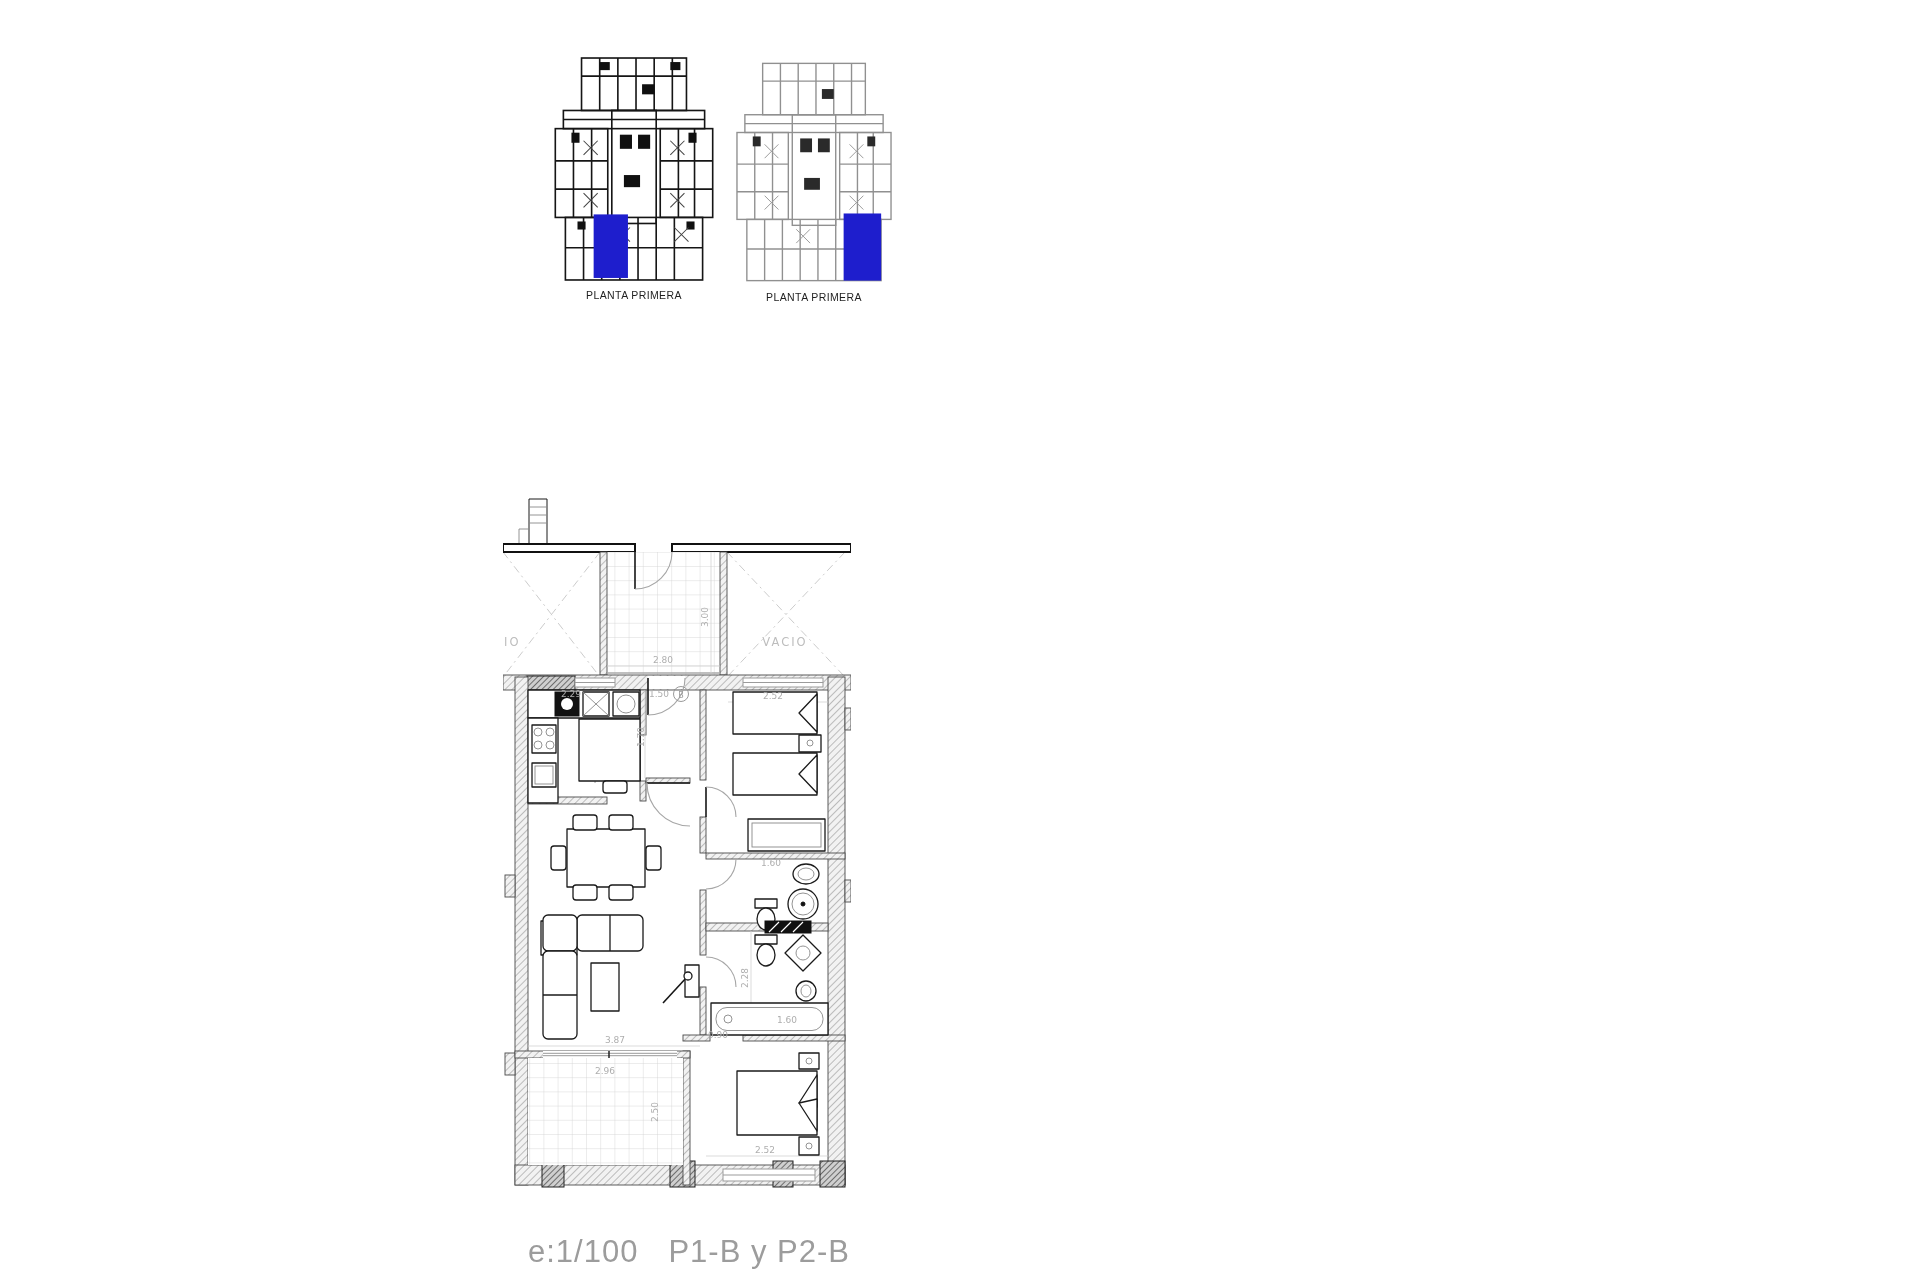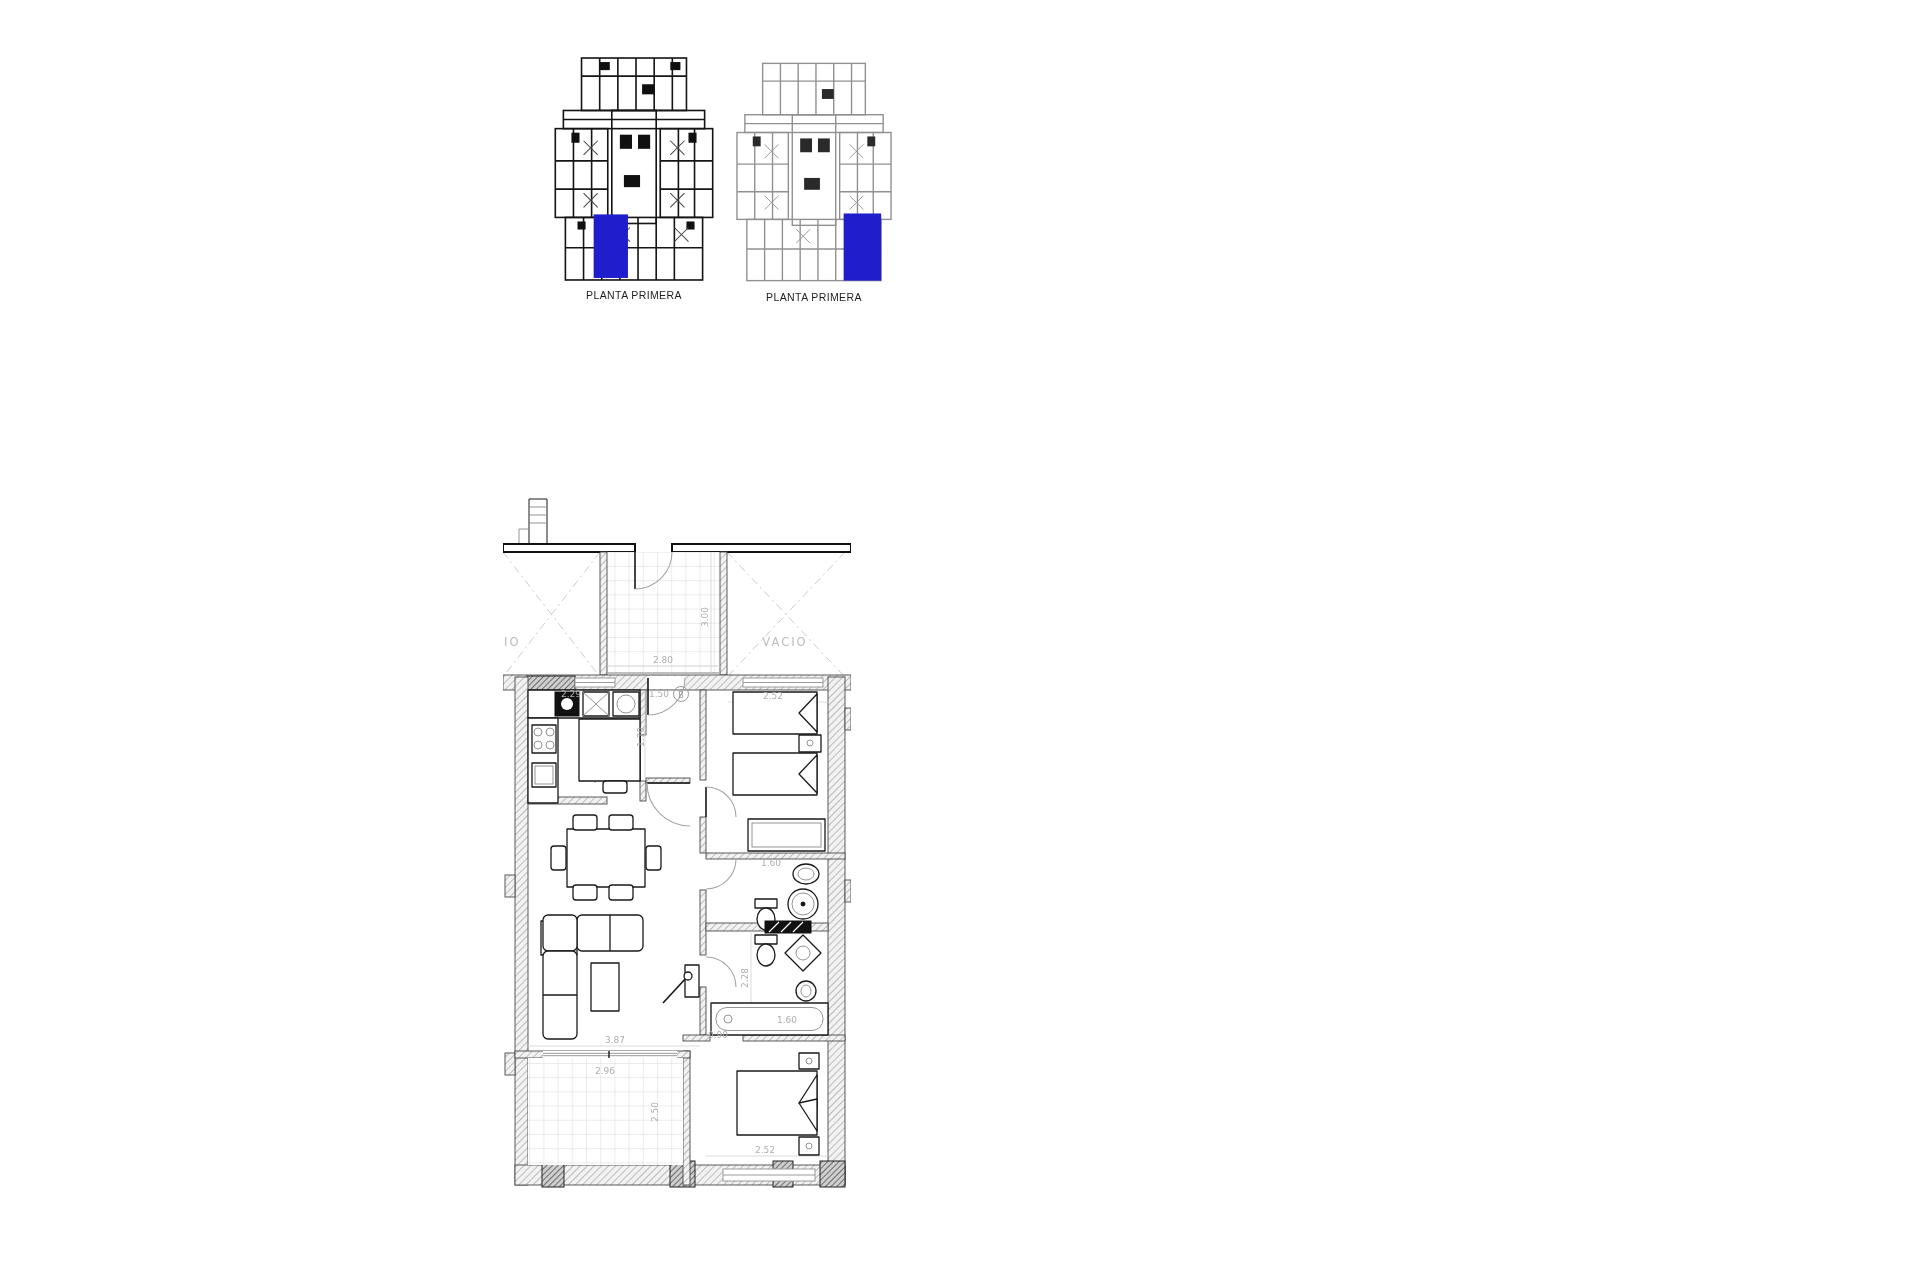--- a/index.html
+++ b/index.html
@@ -368,14 +368,17 @@
       <rect class="f" x="284" y="558" width="20" height="16"></rect>
         <circle class="f2" cx="294" cy="566" r="3"></circle>
       <rect class="f" x="284" y="642" width="20" height="18"></rect>
         <circle class="f2" cx="294" cy="651" r="3"></circle>
       <rect class="win" x="208" y="674" width="92" height="12"></rect>
         <line x1="208" y1="680" x2="300" y2="680" stroke="#9b9b9b"></line>
       <text class="dim" x="250" y="658" text-anchor="middle">2.52</text>
     </g>
   </svg>
 
+  <div id="caption">
+    <span class="sp">e:1/100</span><span>P1-B y P2-B</span>
+  </div>
 
 </div>
 
 </body></html>

